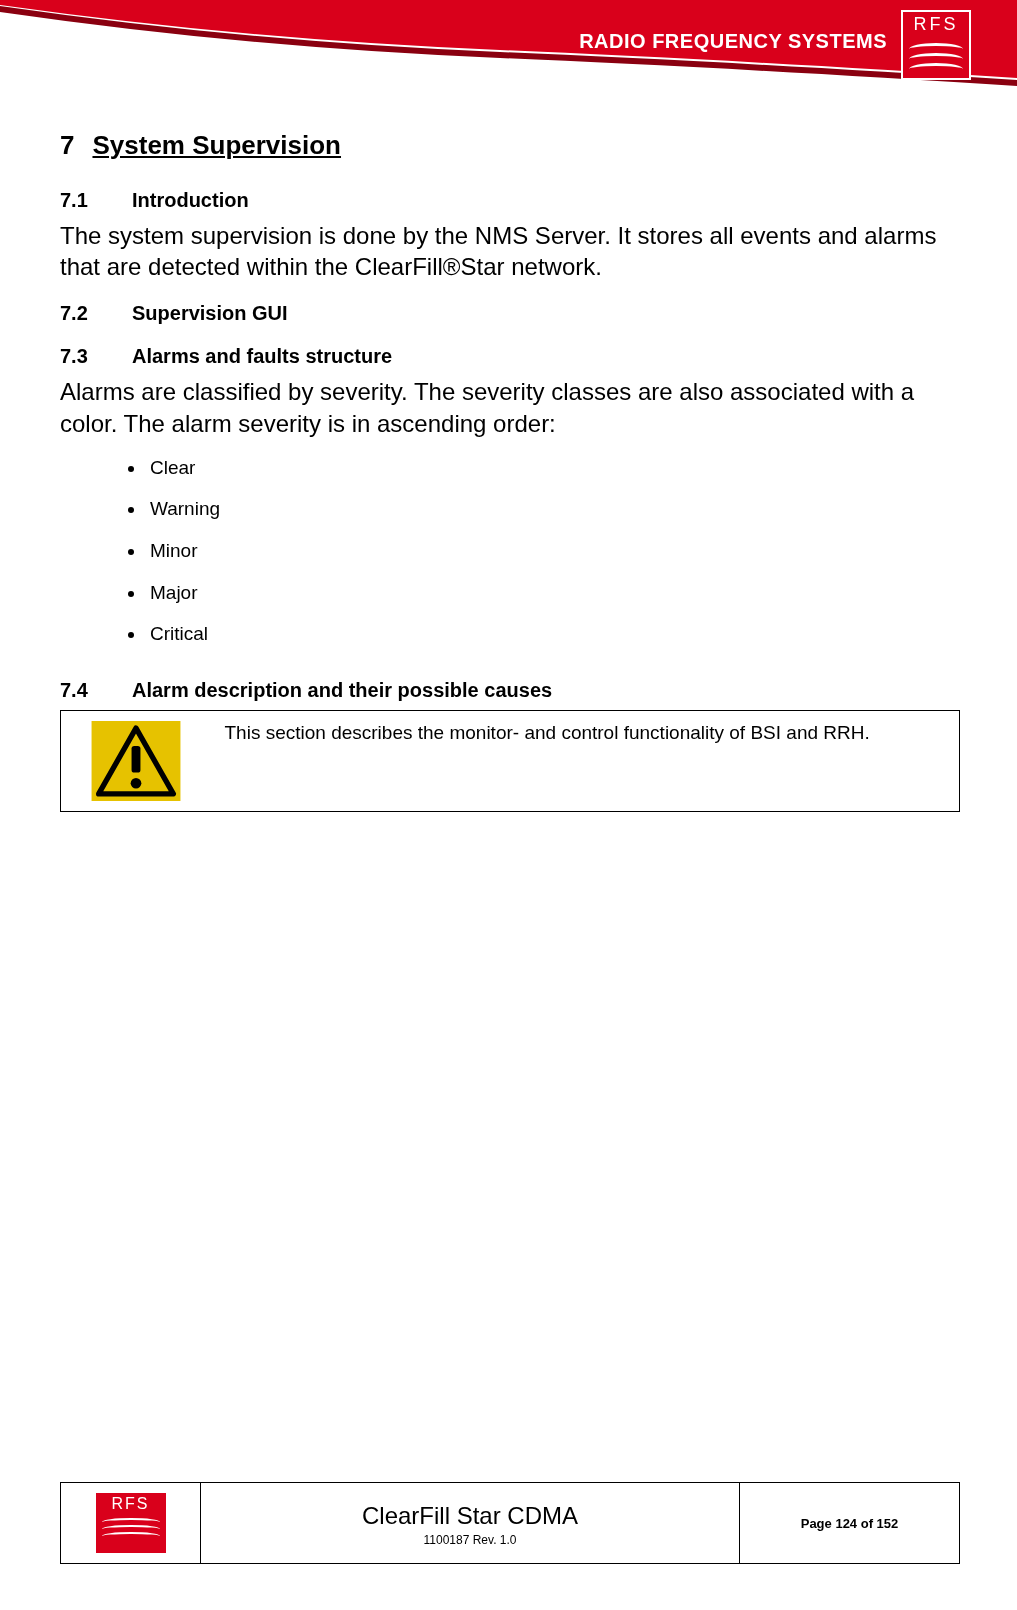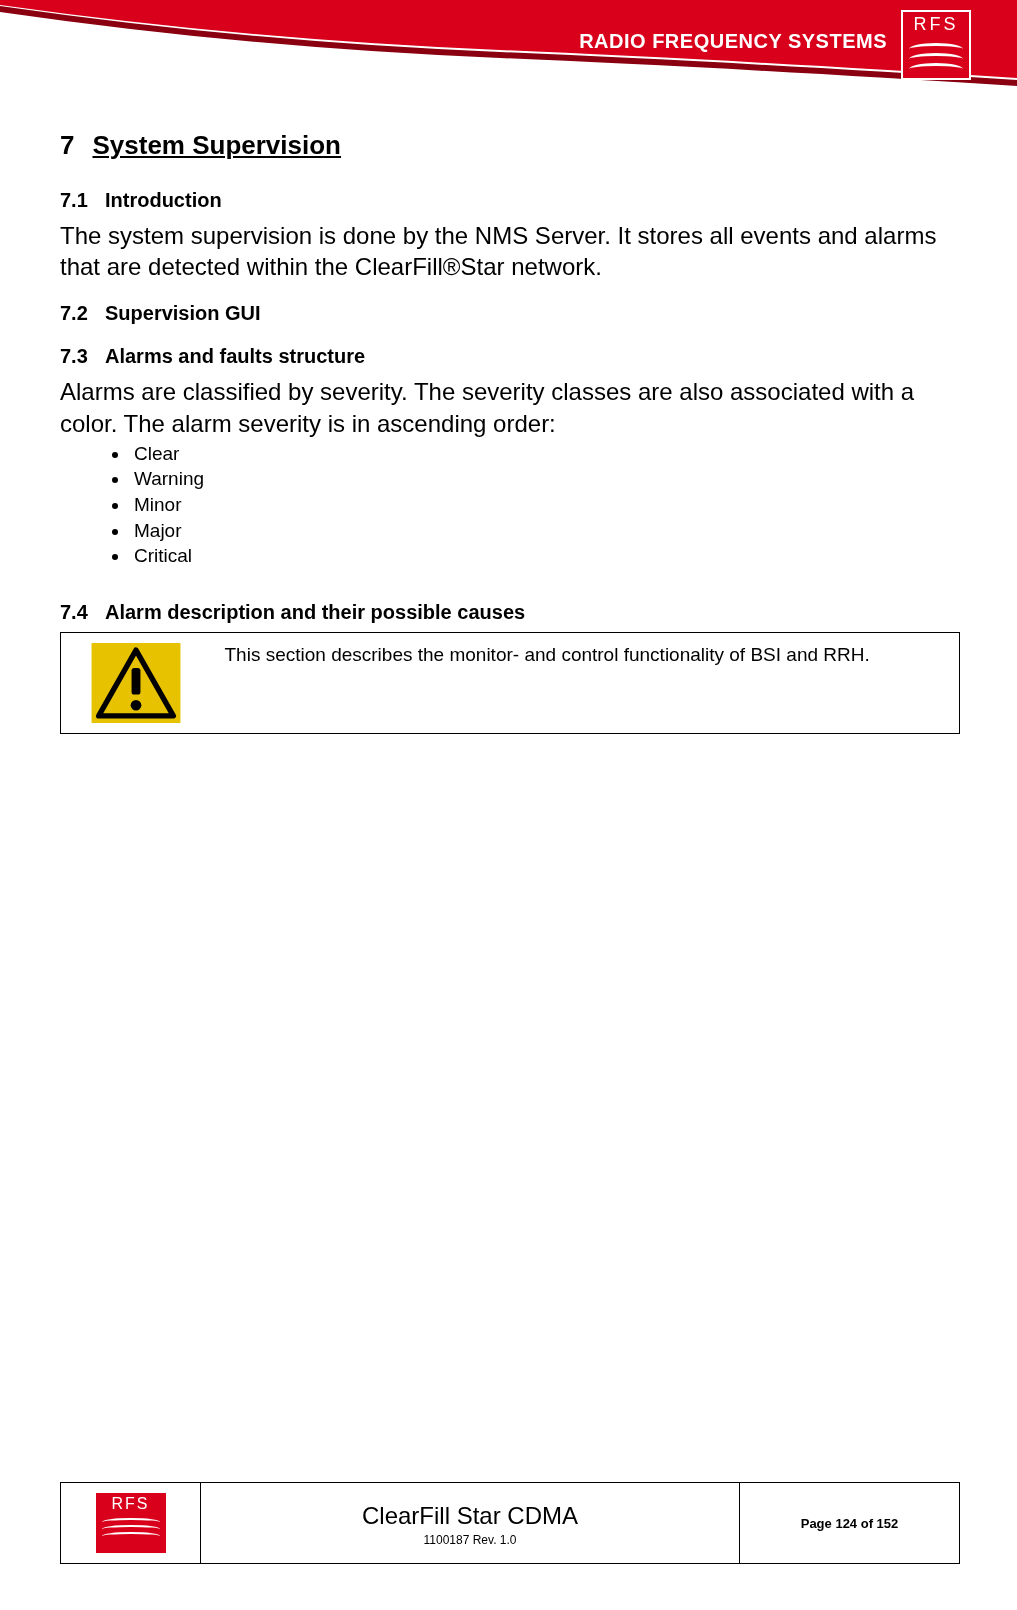--- a/index.html
+++ b/index.html
@@ -14,28 +14,28 @@
   .logo-text { text-align: center; font-weight: normal; letter-spacing: 3px; font-size: 18px; padding-top: 2px; }
   .logo-waves { padding: 4px 6px 2px 6px; }
   .wave { height: 6px; margin: 4px 0; border-top: 3px solid #fff; border-radius: 50% 50% 0 0 / 100% 100% 0 0; }
 
   .content { position: absolute; top: 130px; left: 60px; width: 900px; }
 
   .h1-row { display: flex; gap: 18px; font-size: 26px; font-weight: bold; margin-bottom: 28px; }
   .h1-title { text-decoration: underline; }
 
   .section { margin-bottom: 20px; }
-  .h2-row { display: flex; gap: 1px; font-size: 20px; font-weight: bold; margin-bottom: 8px; }
+  .h2-row { display: flex; gap: 28px; font-size: 20px; font-weight: bold; margin-bottom: 8px; }
   .h2-num { width: 44px; flex: 0 0 44px; }
   .body-text { margin-left: 0; font-size: 24px; line-height: 1.3; }
   .section .body-text { margin-left: 0; }
   .indent { margin-left: 0; }
 
   ul.bullets { list-style: disc; margin-left: 70px; margin-top: 2px; font-size: 19px; line-height: 1.35; }
-  ul.bullets li { padding-left: 4px; margin: 0; }
+  ul.bullets li { padding-left: 4px; margin: 16px; }
 
   .note-table { border: 1.5px solid #000; width: 100%; margin-top: 8px; border-collapse: collapse; }
   .note-table td { vertical-align: top; padding: 10px 14px; }
   .note-icon-cell { width: 150px; text-align: center; }
   .warning-sign { width: 90px; height: 80px; margin: 0 auto; }
   .note-text { font-size: 19px; line-height: 1.3; text-align: justify; }
 
   .footer { position: absolute; bottom: 46px; left: 60px; width: 900px; border: 1.5px solid #000; border-collapse: collapse; }
   .footer td { border: 1.5px solid #000; vertical-align: middle; text-align: center; padding: 10px 8px; }
   .footer-logo-cell { width: 140px; }

